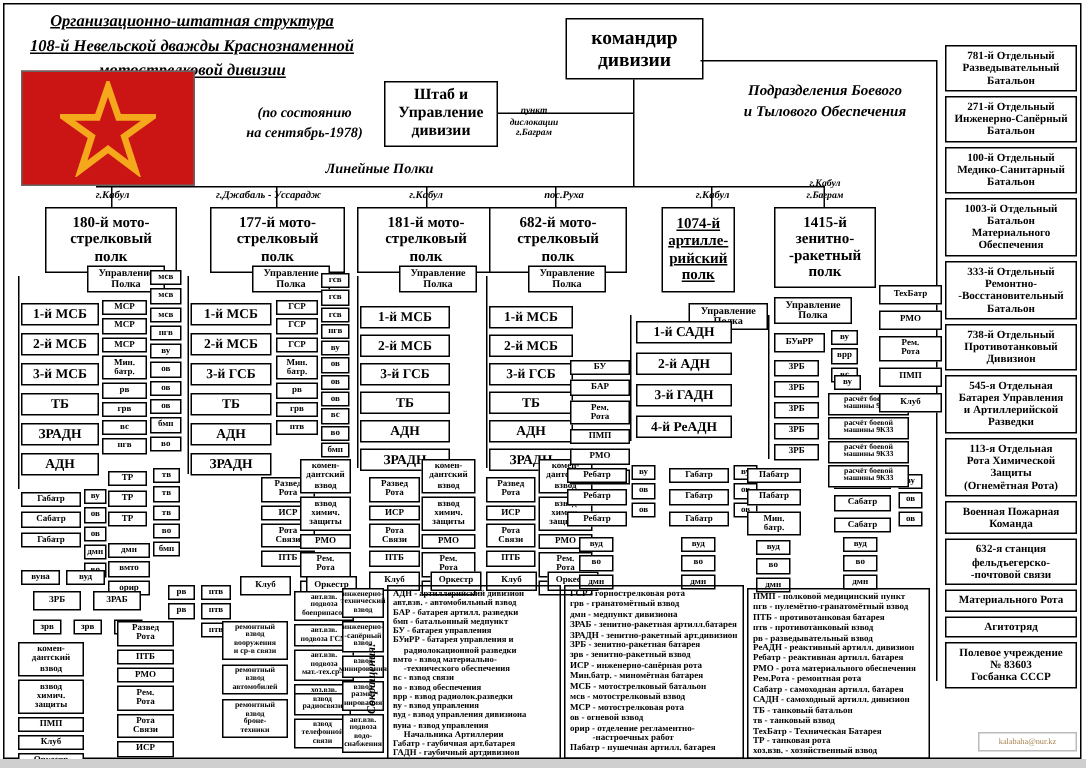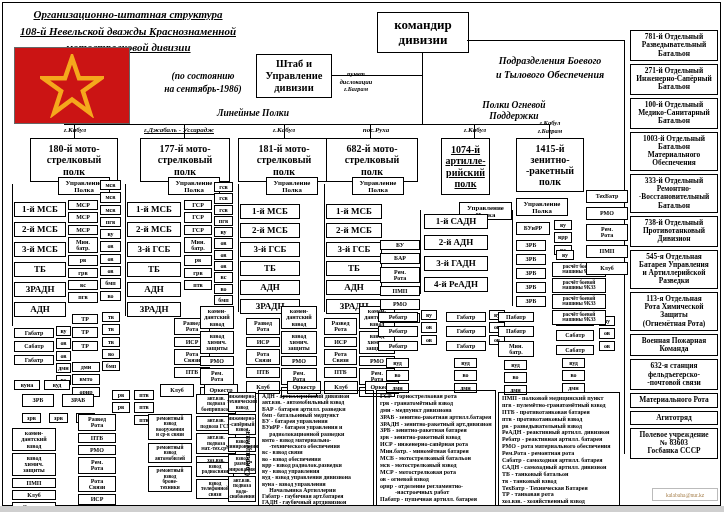--- a/index.html
+++ b/index.html
@@ -42,36 +42,34 @@
     <span class="title-line">мотострелковой дивизии</span>
   </div>
 
   <div id="flag" class="abs" style="left:14px;top:47px;width:114px;height:75px;">
     <svg width="64" height="64" viewBox="0 0 100 100">
       <polygon points="50,6 61,38 95,38 67,58 78,92 50,71 22,92 33,58 5,38 39,38" fill="none" stroke="#f5a81c" stroke-width="7"></polygon>
     </svg>
   </div>
 
   <div class="abs lbl" style="left:146px;top:70px;width:114px;font-size:9.5px;line-height:1.35;">(по состоянию
-на сентябрь-1986)</div>
+на сентябрь-1978)</div>
 
   <div class="bx big abs" style="left:377px;top:12px;width:92px;height:41px;">командир
 дивизии</div>
   <div class="bx hqb abs" style="left:256px;top:54px;width:76px;height:44px;">Штаб и
 Управление
 дивизии</div>
   <div class="abs lbl" style="left:332px;top:70px;width:48px;font-size:6.3px;line-height:1.2;">пункт
 дислокации
 г.Баграм</div>
 
   <div class="abs lbl" style="left:480px;top:54px;width:140px;font-size:10px;line-height:1.35;">Подразделения Боевого
 и  Тылового Обеспечения</div>
   <div class="abs lbl" style="left:210px;top:108px;width:86px;font-size:9.5px;">Линейные Полки</div>
-  <div class="abs lbl" style="left:468px;top:100px;width:92px;font-size:9.5px;line-height:1.2;">Полки Огневой
-Поддержки</div>
 
   <div class="vl" style="left:422px;top:53px;height:71px;"></div>
   <div class="hl" style="left:332px;top:75px;width:90px;"></div>
   <div class="hl" style="left:64px;top:124px;width:486px;"></div>
   <div class="vl" style="left:74px;top:124px;height:14px;"></div>
   <div class="vl" style="left:184px;top:124px;height:14px;"></div>
   <div class="vl" style="left:284px;top:124px;height:14px;"></div>
   <div class="vl" style="left:370px;top:124px;height:14px;"></div>
   <div class="vl" style="left:474px;top:124px;height:14px;"></div>
   <div class="vl" style="left:549px;top:124px;height:14px;"></div>
@@ -179,21 +177,21 @@
 дантский
 взвод</div>
       <div class="bx mini">взвод
 химич.
 защиты</div>
       <div class="bx mini">ПМП</div>
       <div class="bx mini">Клуб</div>
       <div class="bx mini">Оркестр</div>
     </div>
 
-  <div class="abs lbl" style="left:124px;top:126px;width:110px;font-size:7px;text-decoration:underline;">г.Джабаль - Уссарадж</div>
+  <div class="abs lbl" style="left:124px;top:126px;width:110px;font-size:7px;">г.Джабаль - Уссарадж</div>
   <div class="bx reg abs" style="left:140px;top:138px;width:90px;height:44px;">177-й мото-
 стрелковый
 полк</div>
   <div class="bx upr abs" style="left:168px;top:177px;width:52px;">Управление
 Полка</div>
   <div class="stack" style="left:127px;top:202px;width:54px;gap:5px;">
       <div class="bx bat">1-й МСБ</div>
       <div class="bx bat">2-й МСБ</div>
       <div class="bx bat">3-й ГСБ</div>
       <div class="bx bat">ТБ</div>

